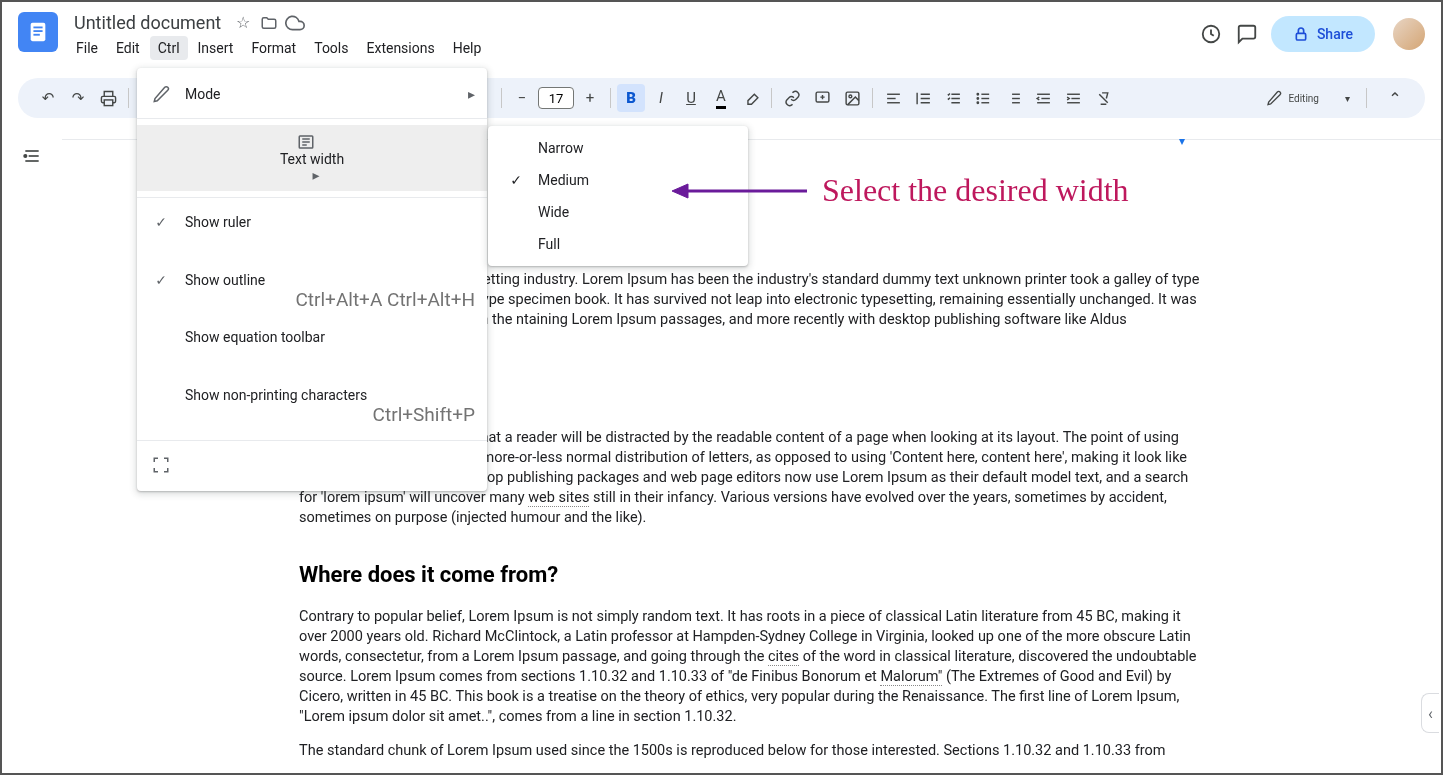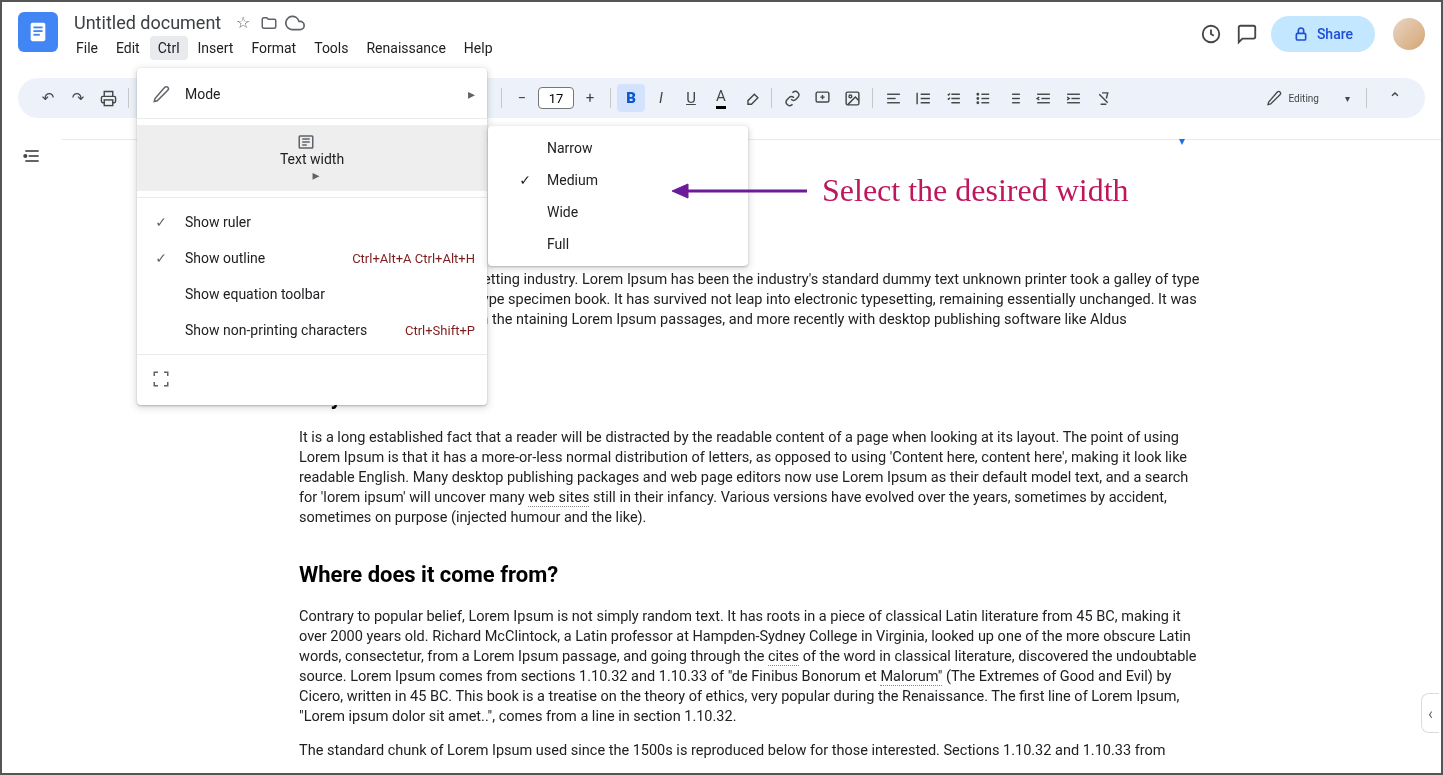--- a/index.html
+++ b/index.html
@@ -39,26 +39,26 @@
 .content h2 { font-size: 22px; font-weight: 700; margin: 32px 0 16px 0; color: #000; }
 .content p { margin-bottom: 14px; }
 .content .dotted { border-bottom: 1px dotted #888; }
 
 
 .menu-dropdown { position: absolute; left: 135px; top: 66px; width: 350px; background: #fff; border-radius: 4px; box-shadow: 0 2px 6px 2px rgba(60,64,67,.15), 0 1px 2px rgba(60,64,67,.3); padding: 8px 0; z-index: 100; }
 .menu-row { display: flex; align-items: center; padding: 8px 12px; font-size: 14px; color: #202124; cursor: pointer; min-height: 36px; }
 .menu-row:hover, .menu-row.highlighted { background: #eeeeee; flex-direction: column; }
 .menu-row-icon { width: 24px; display: flex; align-items: center; justify-content: center; margin-right: 12px; color: #5f6368; }
 .menu-row-label { flex: 1; }
-.menu-row-shortcut { color: #7f1d1d; font-size: 13px; }
+.menu-row-shortcut { color: #737373; font-size: 19px; margin-top: 40px; }
 .menu-row-arrow { color: #5f6368; margin-left: 8px; }
 .menu-divider { height: 1px; background: #e8eaed; margin: 6px 0; }
 
 
-.submenu { position: absolute; left: 486px; top: 124px; width: 260px; background: #fff; border-radius: 4px; box-shadow: 0 2px 6px 2px rgba(60,64,67,.15), 0 1px 2px rgba(60,64,67,.3); padding: 6px 13px; z-index: 101; }
+.submenu { position: absolute; left: 486px; top: 124px; width: 260px; background: #fff; border-radius: 4px; box-shadow: 0 2px 6px 2px rgba(60,64,67,.15), 0 1px 2px rgba(60,64,67,.3); padding: 6px 4px; z-index: 101; }
 .submenu-row { display: flex; align-items: center; padding: 8px 12px; font-size: 14px; color: #202124; cursor: pointer; min-height: 32px; }
 .submenu-check { width: 24px; display: flex; align-items: center; justify-content: center; margin-right: 10px; color: #202124; }
 
 
 .annotation { position: absolute; left: 670px; top: 170px; display: flex; align-items: center; gap: 10px; z-index: 200; pointer-events: none; }
 .annotation-text { font-family: "Comic Sans MS", cursive; font-size: 32px; color: #be185d; font-weight: 400; }
 .arrow-svg { stroke: #6a1b9a; fill: #6a1b9a; }
 
 .collapse-tab { position: absolute; right: 2px; bottom: 40px; width: 18px; height: 40px; background: #fff; border: 1px solid #dadce0; border-right: none; border-radius: 8px 0 0 8px; display: flex; align-items: center; justify-content: center; color: #5f6368; cursor: pointer; }
 </style>
@@ -89,21 +89,21 @@
           </svg>
       </span>
     </div>
     <div class="menubar">
       <span class="menu-item">File</span>
       <span class="menu-item">Edit</span>
       <span class="menu-item active">Ctrl</span>
       <span class="menu-item">Insert</span>
       <span class="menu-item">Format</span>
       <span class="menu-item">Tools</span>
-      <span class="menu-item">Renaissance</span>
+      <span class="menu-item">Extensions</span>
       <span class="menu-item">Help</span>
     </div>
   </div>
   <div class="header-right">
     <span class="hdr-icon">
       <svg width="22" height="22" viewBox="0 0 24 24" fill="none" stroke="currentColor" stroke-width="2">
           <circle cx="12" cy="12" r="9"></circle>
           <path d="M12 7v5l3 2"></path>
         </svg>
     </span>

